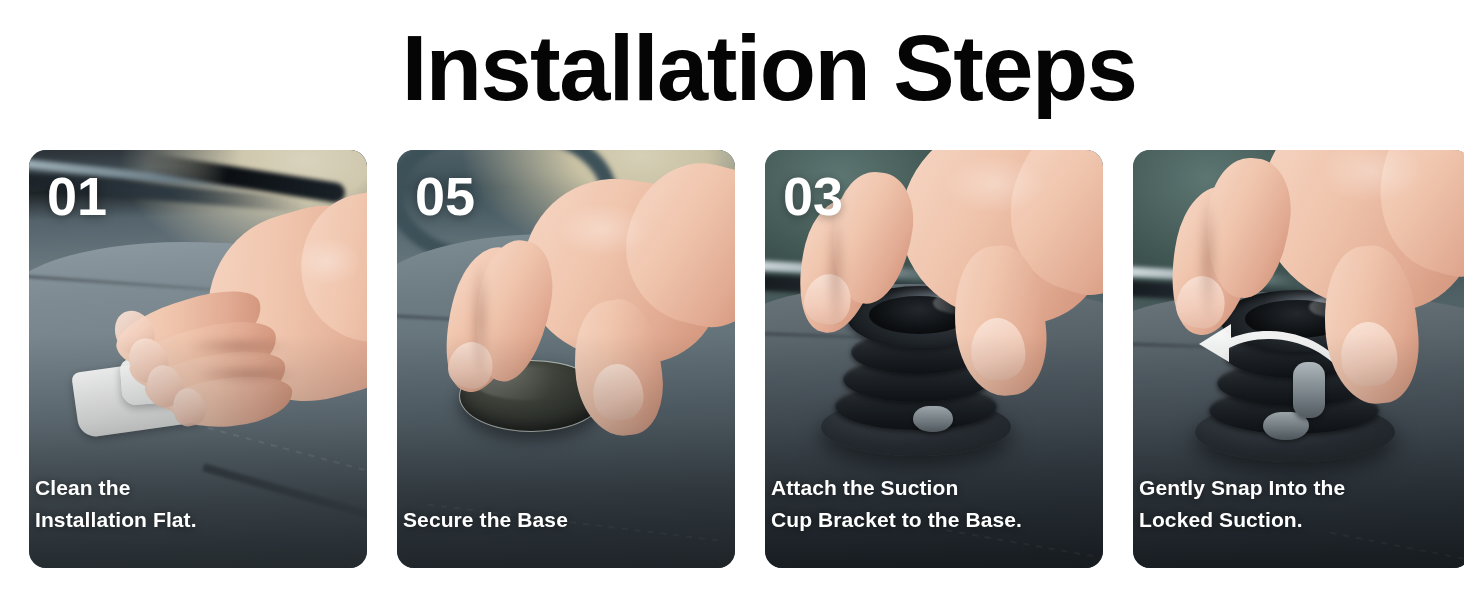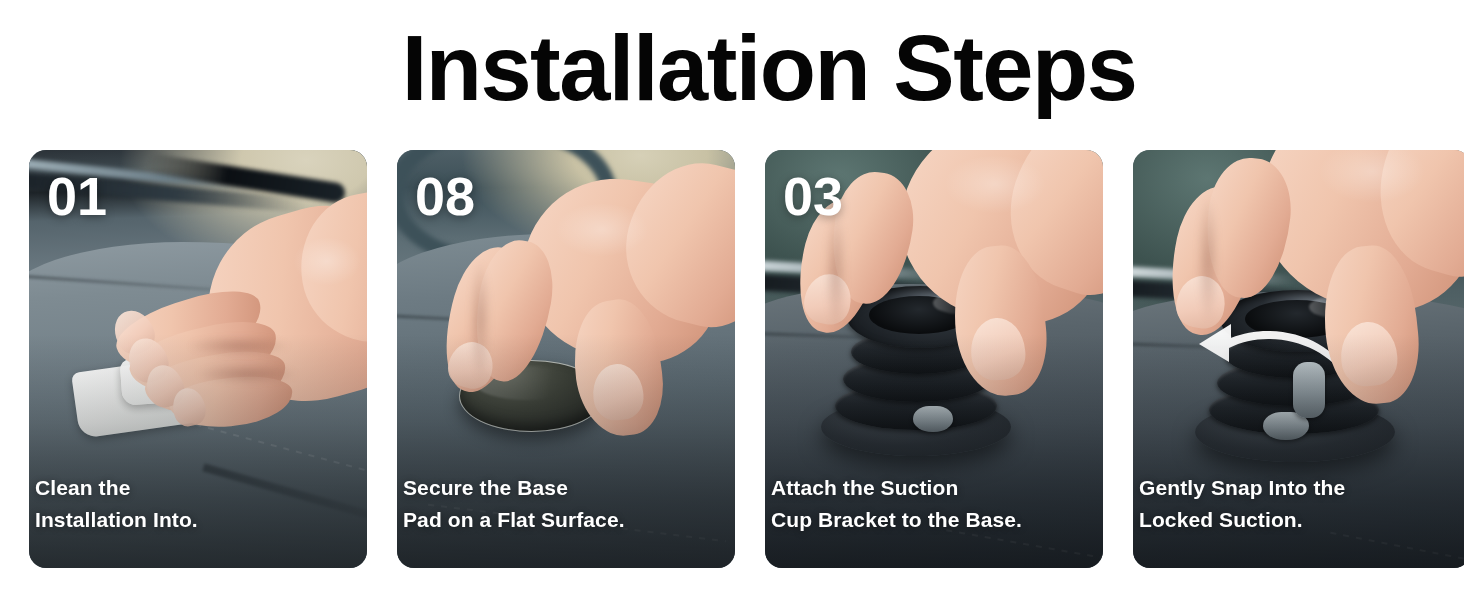--- a/index.html
+++ b/index.html
@@ -280,21 +280,21 @@
           <div class="shade" style="left:158px;top:214px;width:120px;height:20px;"></div>
         </div>
 
         <div class="veil"></div>
       </div>
 
       <div class="step-num">01</div>
 
       <div class="caption">
         <span class="l">Clean the</span>
-        <span class="l">Installation Into.</span>
+        <span class="l">Installation Flat.</span>
       </div>
     </div>
 
     <div class="card">
       <div class="scene">
         <div class="win slate" style="height:34%;background:radial-gradient(110% 150% at 72% 4%, #d6d0b7 0%, #c8c1a4 18%, rgba(200,193,164,0) 48%), linear-gradient(180deg,#4e5f66 0%,#3d5058 26%,#5c6d74 62%,#6d7c83 100%);"></div>
         <div class="pillar" style="left:-10px;top:-30px;width:230px;height:150px;border:16px solid #3d5159;border-radius:50%;background:transparent;filter:blur(2.5px);"></div>
         <div class="dash gray" style="top:20%;background:linear-gradient(176deg,#7e8c93 0%,#6d7b83 18%,#5d6b73 46%,#4c575e 74%,#3b444b 100%);"></div>
         <div class="crease" style="left:-10px;top:172px;width:300px;transform:rotate(3deg);"></div>
         <div class="seam" style="left:30px;top:372px;width:300px;transform:rotate(7deg);opacity:.4;"></div>
@@ -310,25 +310,24 @@
           <div class="thumb" style="left:178px;top:150px;width:86px;height:136px;transform:rotate(-8deg);"></div>
           <div class="nail" style="left:52px;top:192px;width:44px;height:46px;transform:rotate(14deg);"></div>
           <div class="nail" style="left:196px;top:214px;width:50px;height:56px;transform:rotate(-6deg);"></div>
           <div class="knuckle" style="left:150px;top:54px;width:110px;height:64px;"></div>
           <div class="shade" style="left:70px;top:110px;width:26px;height:120px;"></div>
         </div>
 
         <div class="veil"></div>
       </div>
 
-      <div class="step-num">08</div>
+      <div class="step-num">05</div>
 
       <div class="caption">
         <span class="l">Secure the Base</span>
-        <span class="l">Pad on a Flat Surface.</span>
       </div>
     </div>
 
     <div class="card">
       <div class="scene">
         <div class="win teal" style="height:46%;"></div>
         <div class="pillar" style="left:-16px;top:110px;width:200px;height:10px;background:linear-gradient(90deg,#cfd9dc,#8d9ba1 60%,rgba(141,155,161,0));transform:rotate(3deg);"></div>
         <div class="pillar" style="left:-16px;top:124px;width:210px;height:16px;background:linear-gradient(90deg,#14191d,#262f35 60%,rgba(38,47,53,0));transform:rotate(3deg);"></div>
         <div class="dash darker" style="top:32%;"></div>
         <div class="crease" style="left:-10px;top:186px;width:230px;transform:rotate(2deg);"></div>

